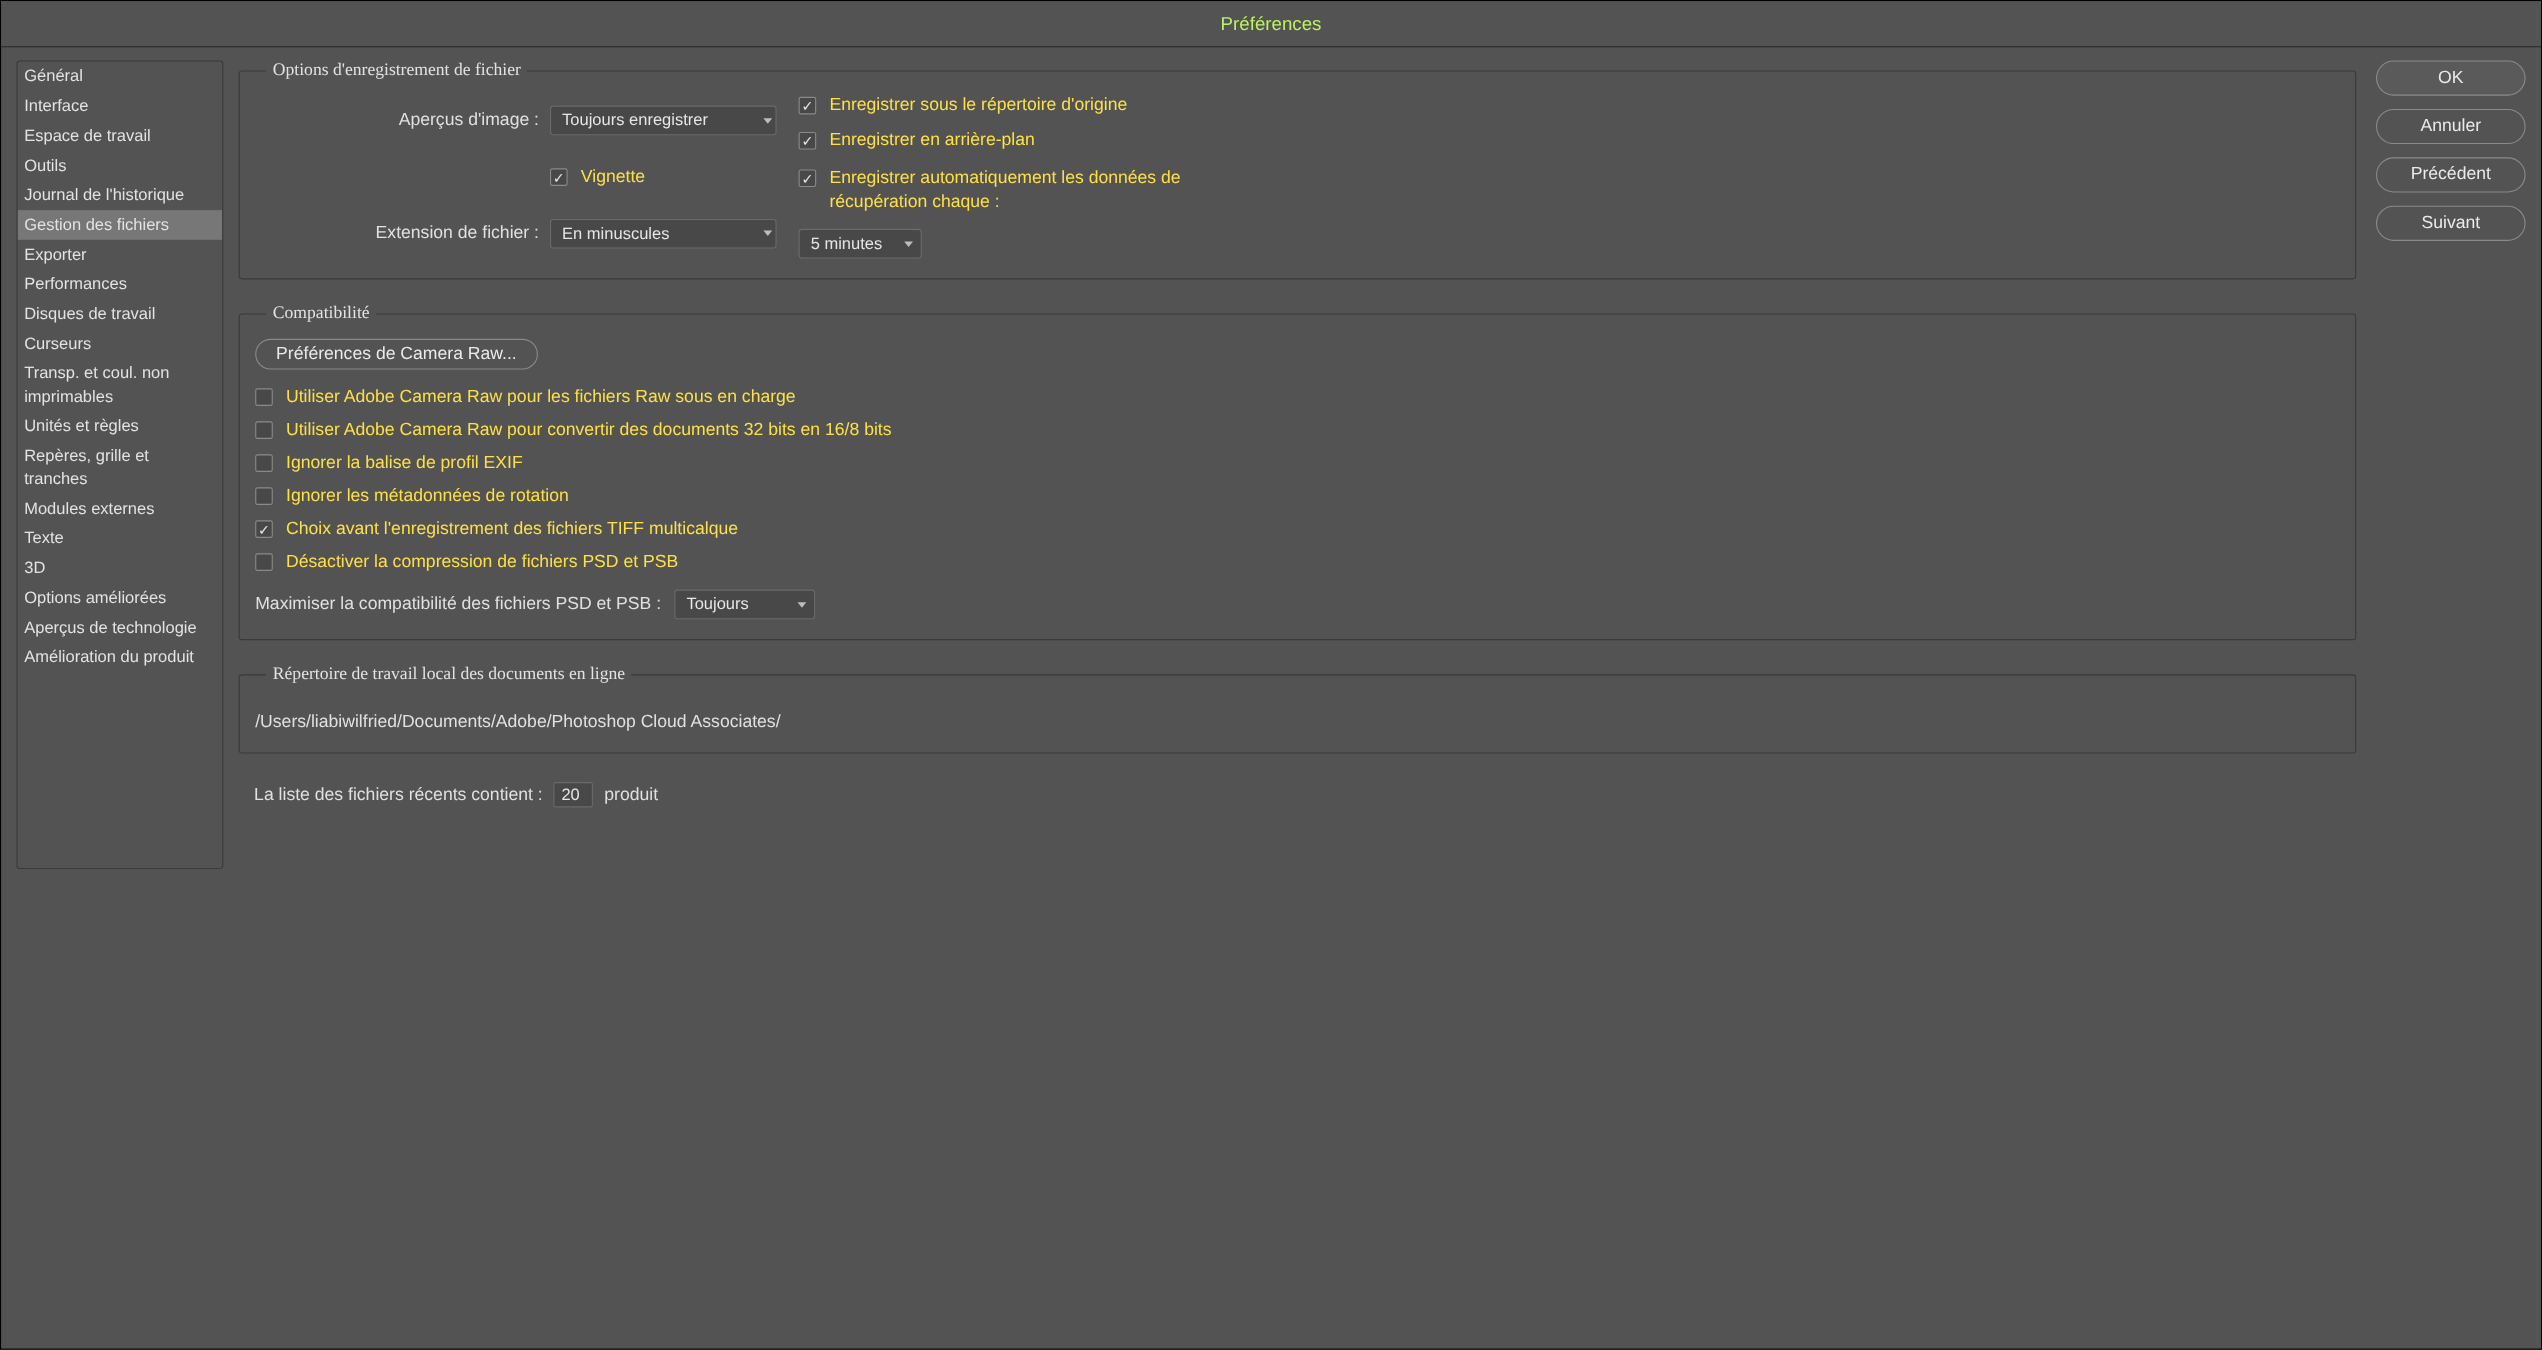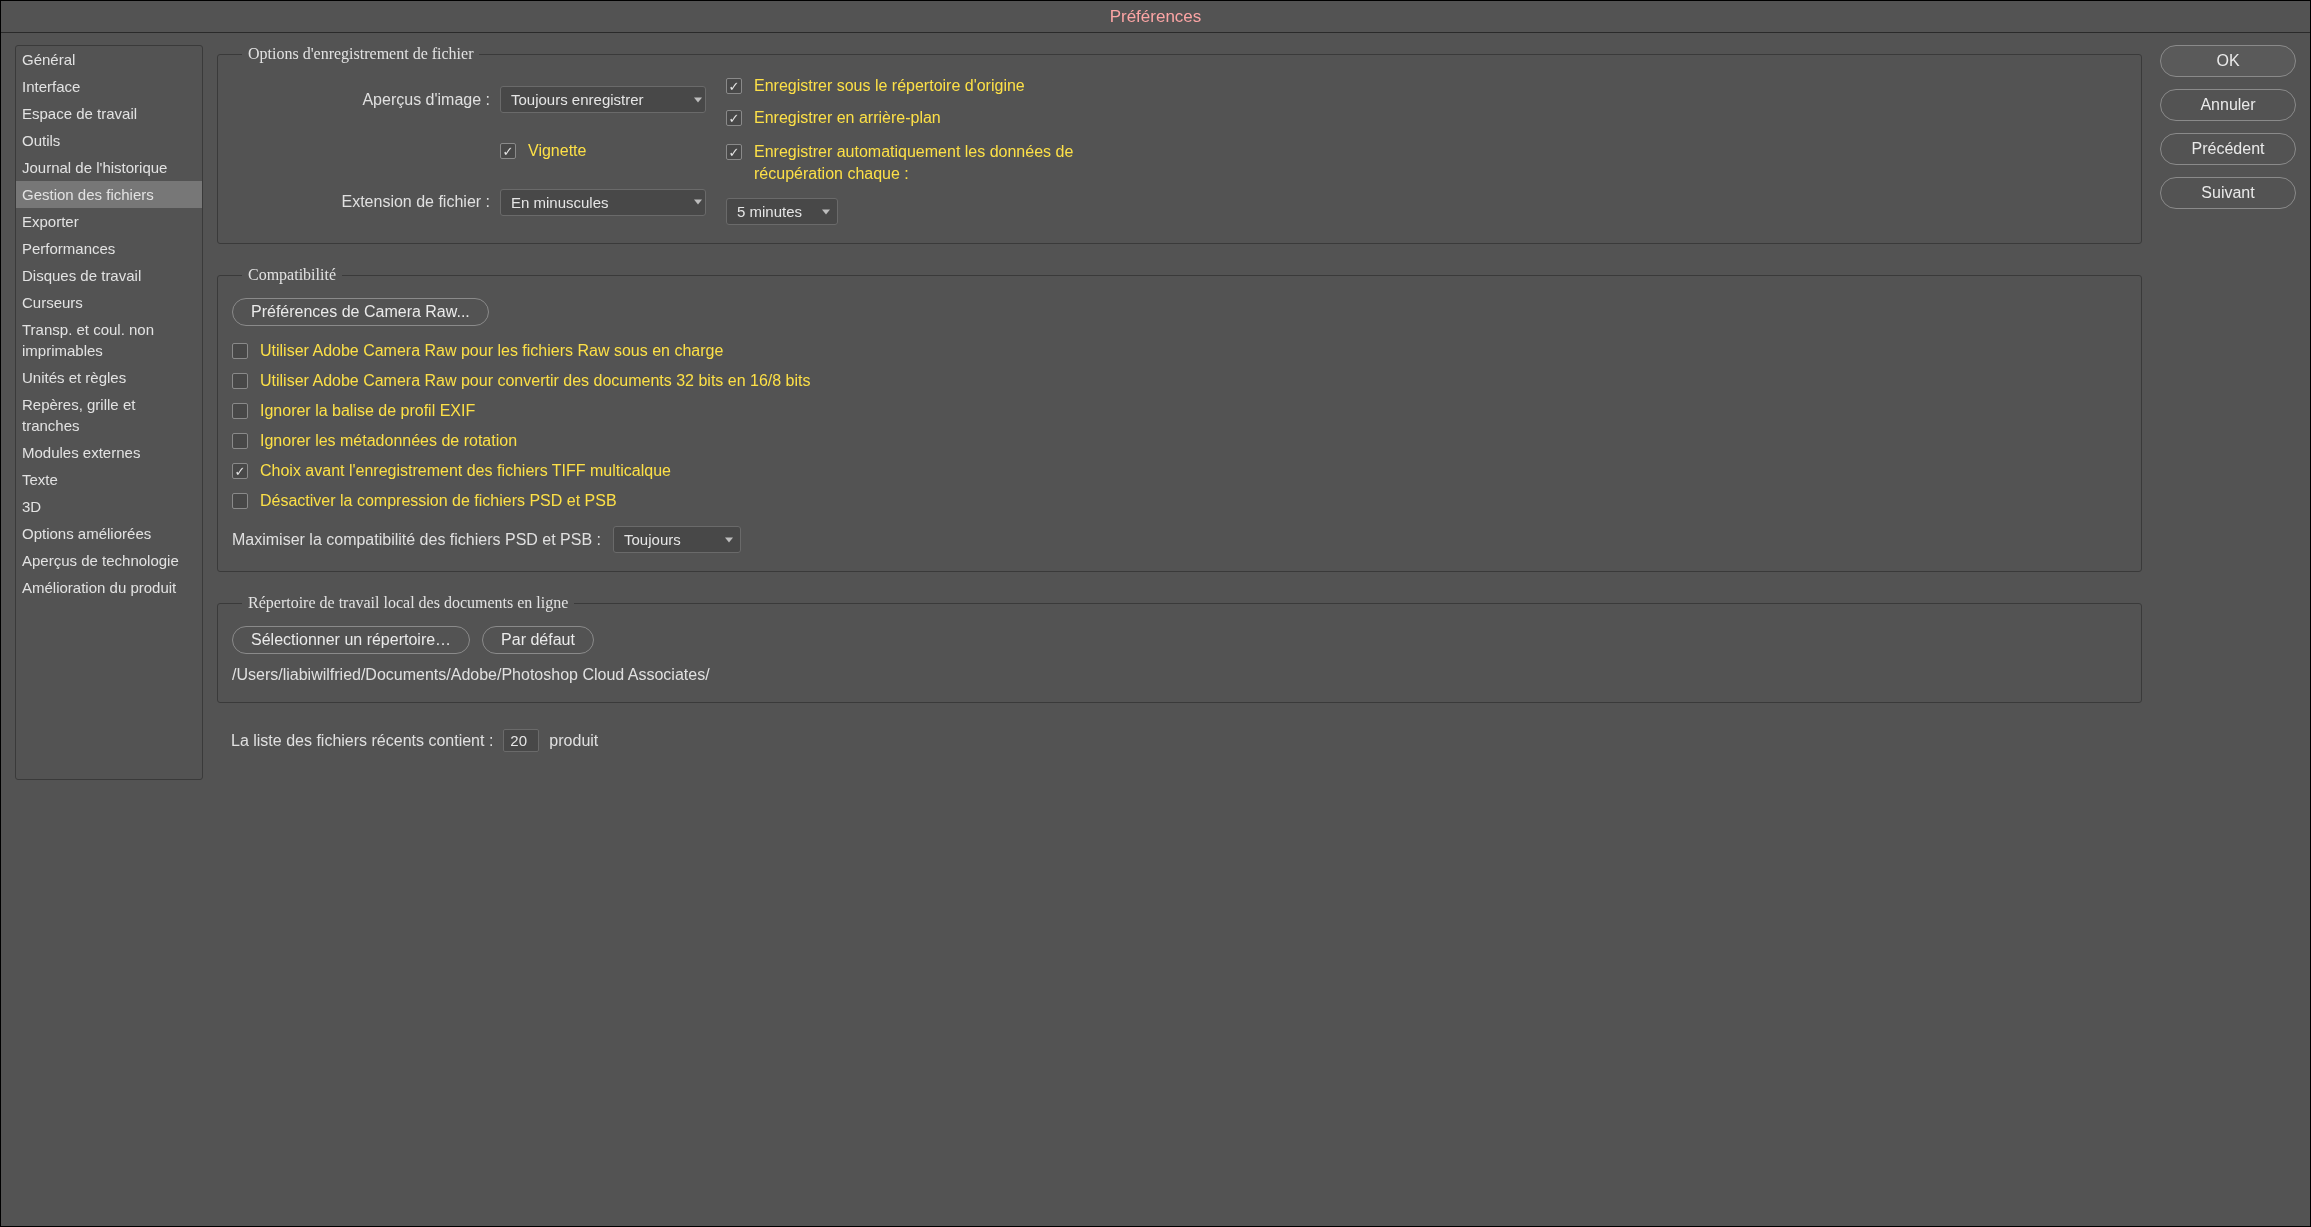--- a/index.html
+++ b/index.html
@@ -17,28 +17,28 @@
     .dialog {
       width: 2311px;
       height: 1227px;
       background: #535353;
       border: 1px solid #000;
       position: relative;
       display: flex;
       flex-direction: column;
     }
     .titlebar {
-      height: 32px;
+      height: 42px;
       background: #535353;
       border-bottom: 1px solid #2a2a2a;
       display: flex;
       align-items: center;
       justify-content: center;
       font-size: 17px;
-      color: #fca5a5;
+      color: #bef264;
     }
     .dialog-body {
       flex: 1;
       display: flex;
       padding: 12px 14px 14px 14px;
       gap: 14px;
     }
     .sidebar {
       width: 188px;
       background: #535353;
@@ -332,24 +332,20 @@
                 <select style="width:128px;">
                   <option>Toujours</option>
                 </select>
               </div>
             </div>
           </div>
         </fieldset>
 
         <fieldset>
           <legend>Répertoire de travail local des documents en ligne</legend>
-          <div class="row" style="gap:12px;">
-            <div class="btn-inline">Sélectionner un répertoire…</div>
-            <div class="btn-inline">Par défaut</div>
-          </div>
           <div class="path-text">/Users/liabiwilfried/Documents/Adobe/Photoshop Cloud Associates/</div>
         </fieldset>
 
         <div class="recent-row">
           <span>La liste des fichiers récents contient :</span>
           <input type="text" value="20" style="">
           <span>produit</span>
         </div>
 
       </div>

